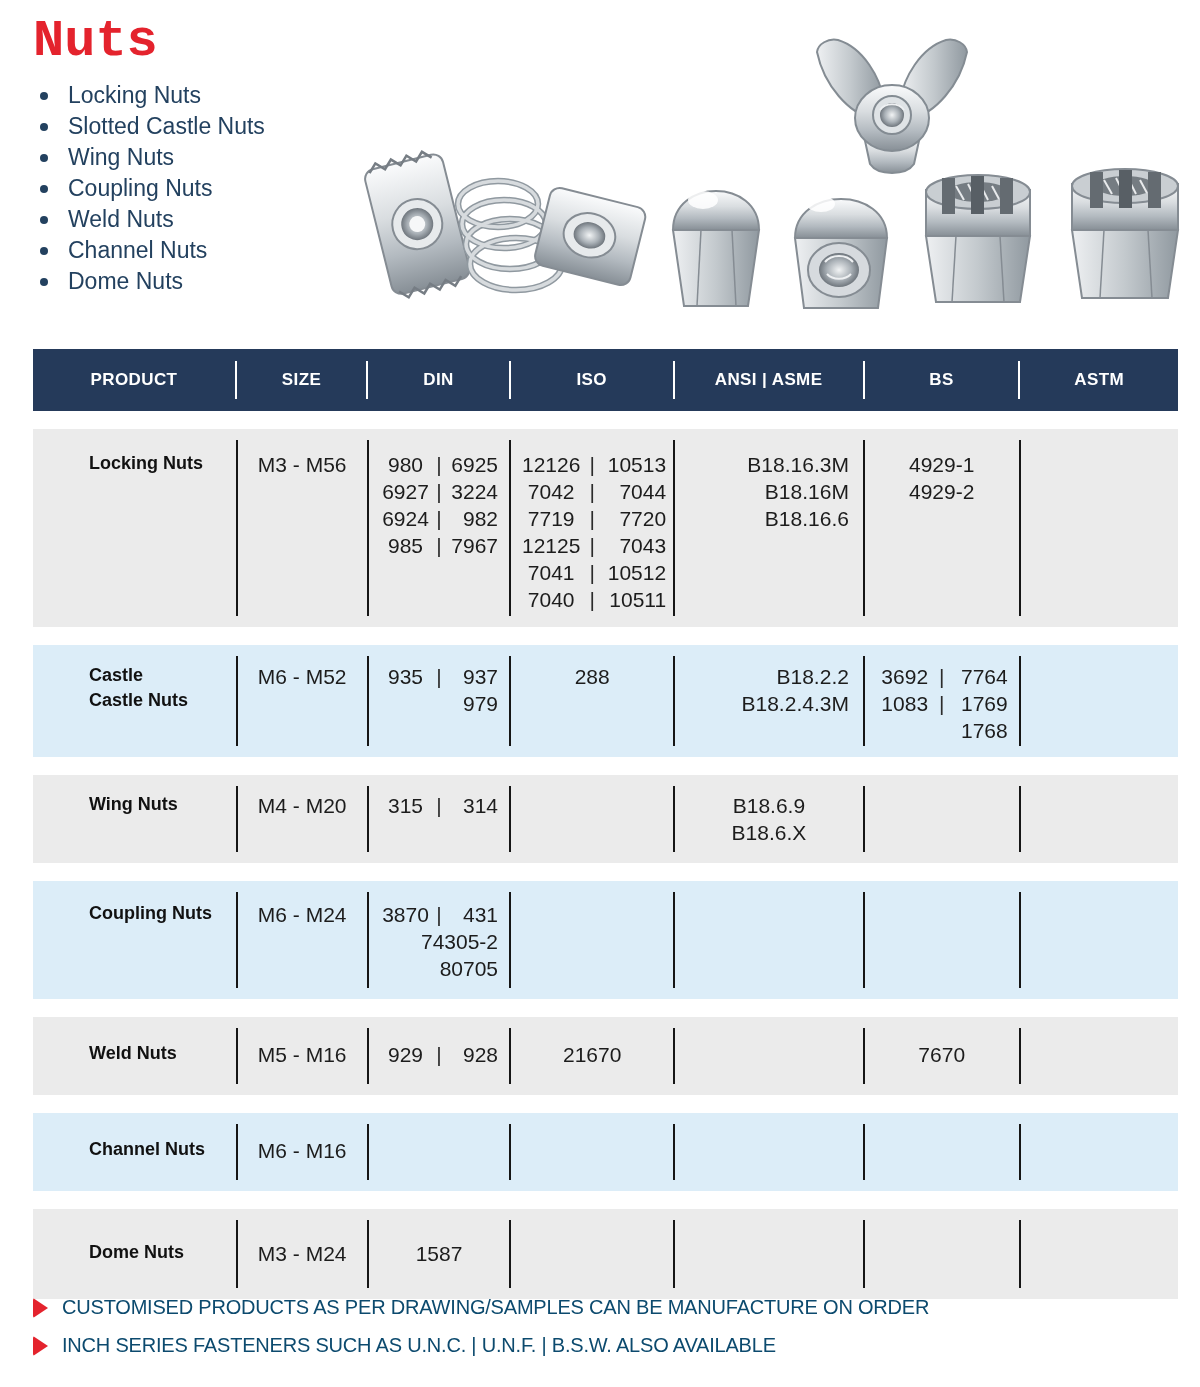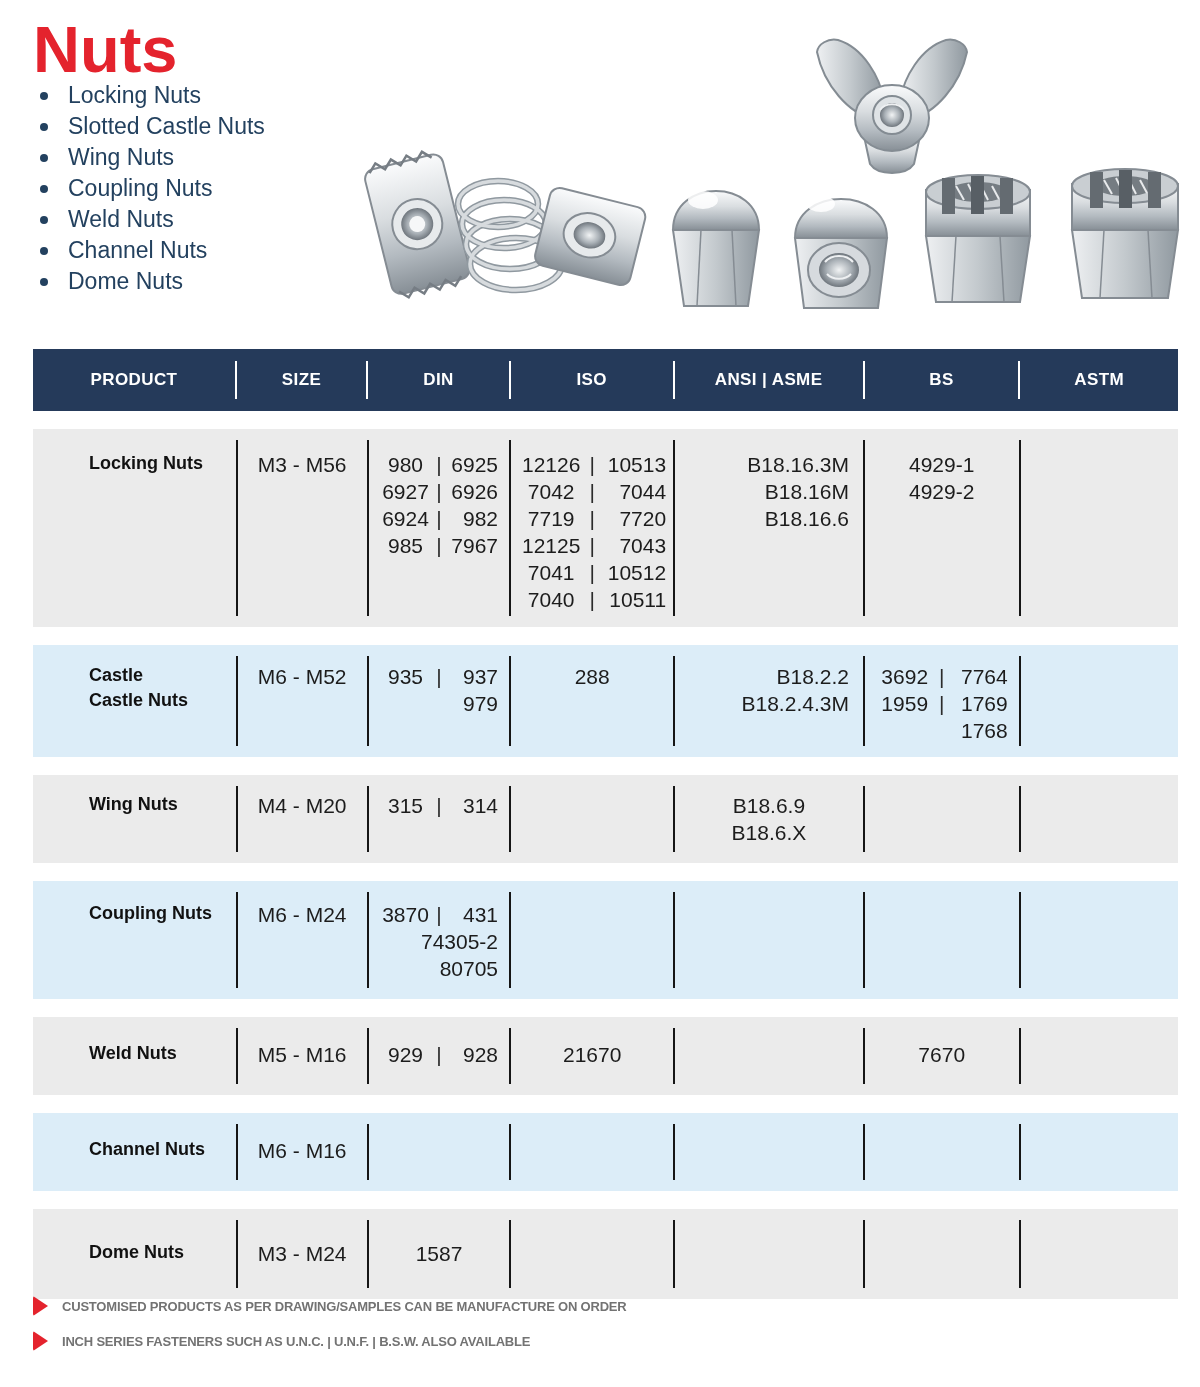--- a/index.html
+++ b/index.html
@@ -14,21 +14,21 @@
   *{box-sizing:border-box;margin:0;padding:0}
   html,body{background:#fff}
   body{
     width:1200px;height:1387px;position:relative;overflow:hidden;
     font-family:"Liberation Sans",sans-serif;color:var(--ink);
   }
   
   .hero{position:absolute;left:0;top:0;width:1200px;height:349px}
   .page-title{
     position:absolute;left:33px;top:12px;
-    font-size:65px;font-weight:700;color:var(--red);letter-spacing:0;
+    font-size:52px;font-weight:700;color:var(--red);letter-spacing:0;font-family:Liberation Mono, monospace;
   }
   .bullets{position:absolute;left:40px;top:80px;list-style:none}
   .bullets .b-item{
     display:flex;align-items:center;height:31px;
     font-size:23px;color:var(--list-navy);font-weight:400;
   }
   .bullets .dot{
     width:8px;height:8px;border-radius:50%;background:var(--list-navy);
     margin-right:20px;flex:0 0 auto;
   }
@@ -78,21 +78,21 @@
   
   .notes{position:absolute;left:33px;top:1296px}
   .note{display:flex;align-items:center;margin-bottom:15px}
   .note-arrow{
     width:0;height:0;flex:0 0 auto;
     border-left:15px solid var(--red);
     border-top:10px solid transparent;
     border-bottom:10px solid transparent;
     margin-right:14px;border-radius:2px;
   }
-  .note-text{font-size:13px;color:#737373;letter-spacing:-.2px;font-weight:700}
+  .note-text{font-size:20px;color:#0c4a6e;letter-spacing:-.2px;font-weight:400}
 </style>
 </head>
 <body>
 
 
 
 
 <svg width="0" height="0" aria-hidden="true">
   <defs>
     <linearGradient id="gV" x1="0" y1="0" x2="0" y2="1">
@@ -275,21 +275,21 @@
         <div class="cell c2">
           <div class="blk">
             <div class="ln pair">
               <span class="pl">980</span>
               <span class="ps">|</span>
               <span class="pr">6925</span>
             </div>
             <div class="ln pair">
               <span class="pl">6927</span>
               <span class="ps">|</span>
-              <span class="pr">6926</span>
+              <span class="pr">3224</span>
             </div>
             <div class="ln pair">
               <span class="pl">6924</span>
               <span class="ps">|</span>
               <span class="pr">982</span>
             </div>
             <div class="ln pair">
               <span class="pl">985</span>
               <span class="ps">|</span>
               <span class="pr">7967</span>
@@ -388,21 +388,21 @@
         </div>
         <span class="vline"></span>
         <div class="cell c5">
           <div class="blk">
             <div class="ln pair">
               <span class="pl">3692</span>
               <span class="ps">|</span>
               <span class="pr">7764</span>
             </div>
             <div class="ln pair">
-              <span class="pl">1959</span>
+              <span class="pl">1083</span>
               <span class="ps">|</span>
               <span class="pr">1769</span>
             </div>
             <div class="ln r">1768</div>
           </div>
         </div>
         <span class="vline"></span>
         <div class="cell c6">
           <div class="blk"></div>
         </div>

